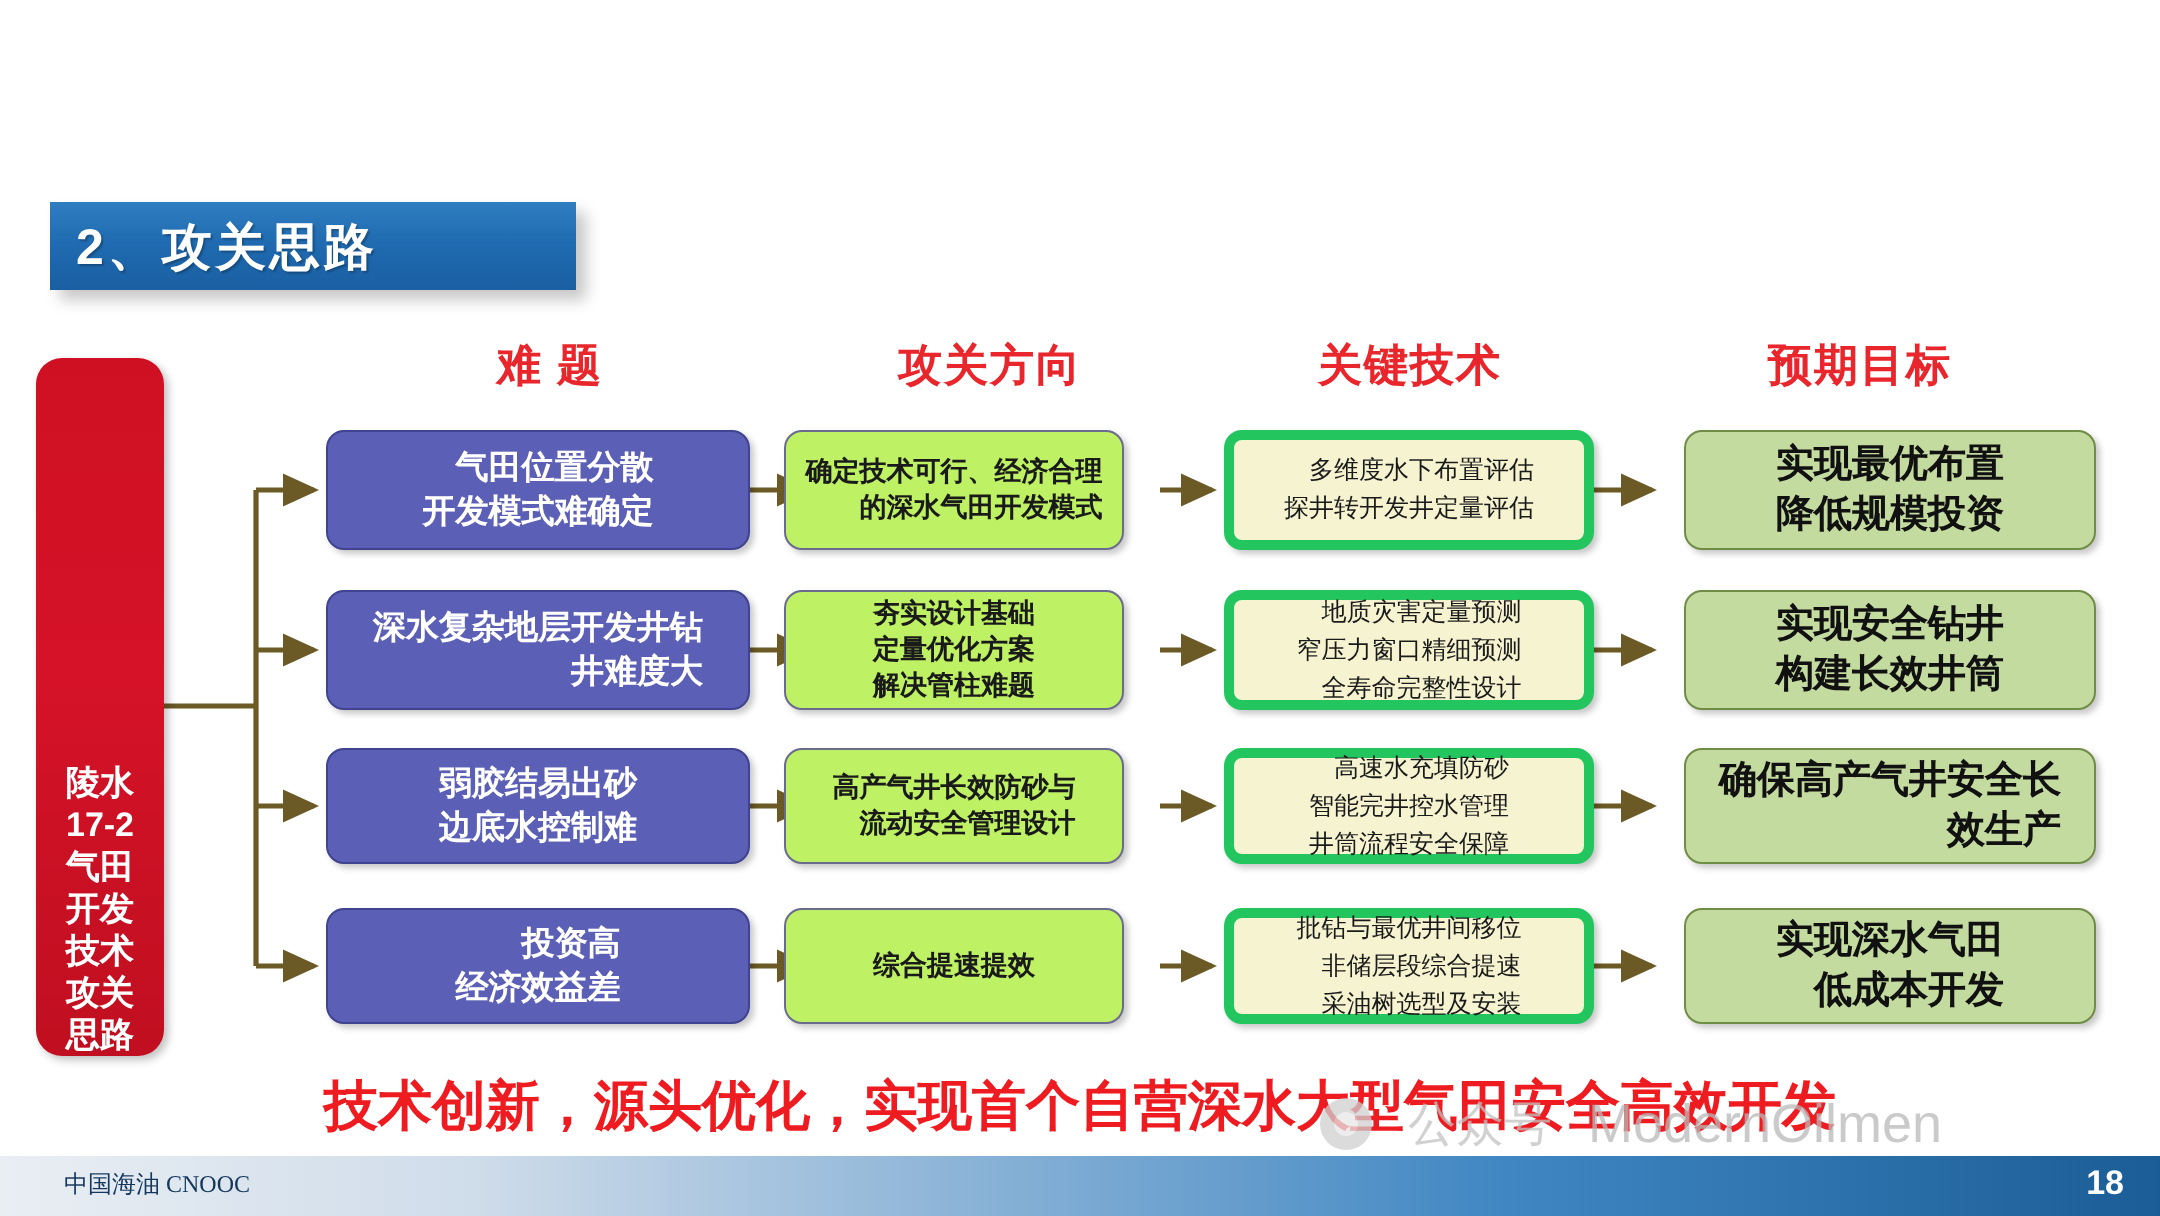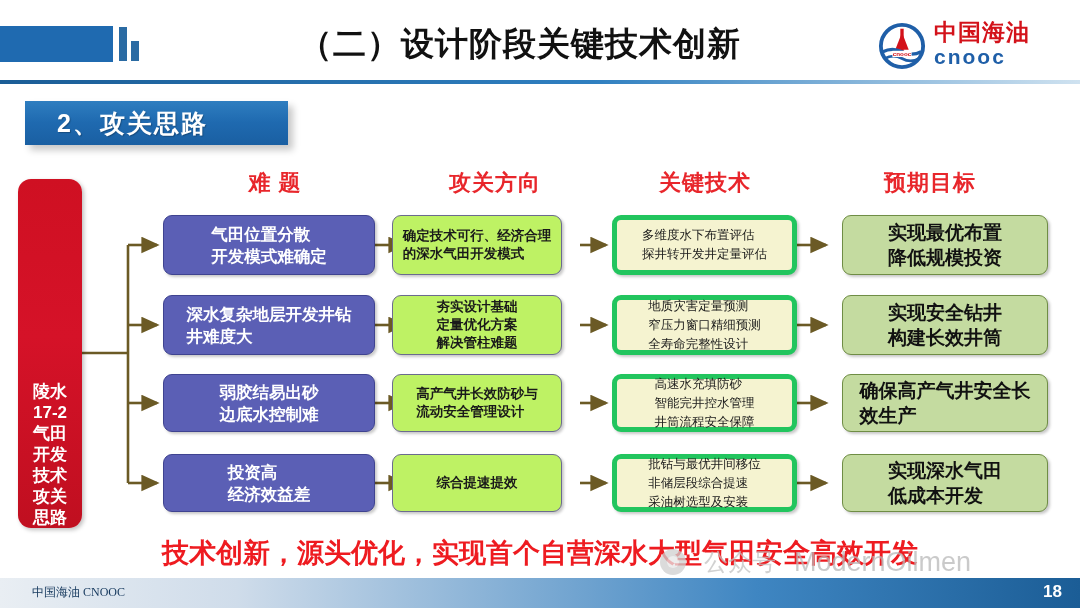--- a/index.html
+++ b/index.html
@@ -35,21 +35,21 @@
     color:#1f5fa8;letter-spacing:2px;white-space:nowrap;line-height:23px;}
 
   
   .section-chip{
     position:absolute;left:25px;top:101px;width:263px;height:44px;
     background:linear-gradient(to bottom,#2f7ec0 0%,#1f6ab0 48%,#1a5fa2 100%);
     box-shadow:5px 5px 7px rgba(0,0,0,.22);
     display:flex;align-items:center;
   }
   .section-chip span{
-    color:#ffffff;font-size:25px;font-weight:bold;padding-left:32px;
+    color:#ffffff;font-size:25px;font-weight:bold;padding-left:13px;
     letter-spacing:2px;white-space:nowrap;text-shadow:1px 1px 1px rgba(0,0,0,.25);
   }
 
   
   .col-head{
     position:absolute;color:#e8262b;font-size:22px;font-weight:bold;
     white-space:nowrap;text-align:center;letter-spacing:1px;
   }
   .ch1{left:200px;top:168px;width:150px;}
   .ch2{left:420px;top:168px;width:150px;}
@@ -66,21 +66,21 @@
   }
   .spine-text{
     color:#ffffff;font-size:17px;font-weight:bold;line-height:21px;
     text-align:center;white-space:pre-line;letter-spacing:0px;
   }
 
   
   .box{
     position:absolute;border-radius:9px;
     display:flex;align-items:center;justify-content:center;
-    text-align:left;box-sizing:border-box;
+    text-align:right;box-sizing:border-box;
     box-shadow:2px 2px 3px rgba(0,0,0,.22);
   }
   .box .txt{white-space:pre-line;}
 
   .c1{ 
     left:163px;width:212px;
     background:#5b5fb5;border:1px solid #3f4390;
     color:#ffffff;font-size:16.5px;font-weight:bold;line-height:22px;
   }
   .c2{ 
@@ -144,43 +144,20 @@
   .footer-page{
     position:absolute;right:18px;top:582px;font-size:17px;font-weight:bold;
     color:#ffffff;white-space:nowrap;
   }
 </style>
 </head>
 <body>
 
 <div class="slide">
 
-  <div class="header">
-    <div class="hdr-bar-lg"></div>
-    <div class="hdr-bar-md"></div>
-    <div class="hdr-bar-sm"></div>
-
-    <div class="hdr-title">（二）设计阶段关键技术创新</div>
-
-    <div class="logo">
-      <svg class="logo-mark" viewBox="0 0 100 100">
-        <circle cx="50" cy="50" r="44" fill="none" stroke="#1f5fa8" stroke-width="8"></circle>
-        <path d="M50 14 L50 72" stroke="#d3121a" stroke-width="7" fill="none"></path>
-        <path d="M50 22 L36 58 L64 58 Z" fill="#d3121a"></path>
-        <path d="M10 62 Q30 52 50 62 T90 62" stroke="#1f5fa8" stroke-width="7" fill="none"></path>
-        <path d="M14 76 Q32 66 50 76 T86 76" stroke="#1f5fa8" stroke-width="6" fill="none"></path>
-        <rect x="30" y="60" width="40" height="13" fill="#ffffff"></rect>
-        <text x="50" y="71" font-size="13" font-family="Liberation Sans, sans-serif" font-weight="bold" fill="#d3121a" text-anchor="middle">cnooc</text>
-      </svg>
-      <div class="logo-cn">中国海油</div>
-      <div class="logo-en">cnooc</div>
-    </div>
-
-    <div class="hdr-rule"></div>
-  </div>
 
   <div class="section-chip">
     <span>2、攻关思路</span>
   </div>
 
   <div class="col-head ch1">难  题</div>
   <div class="col-head ch2">攻关方向</div>
   <div class="col-head ch3">关键技术</div>
   <div class="col-head ch4">预期目标</div>
 

